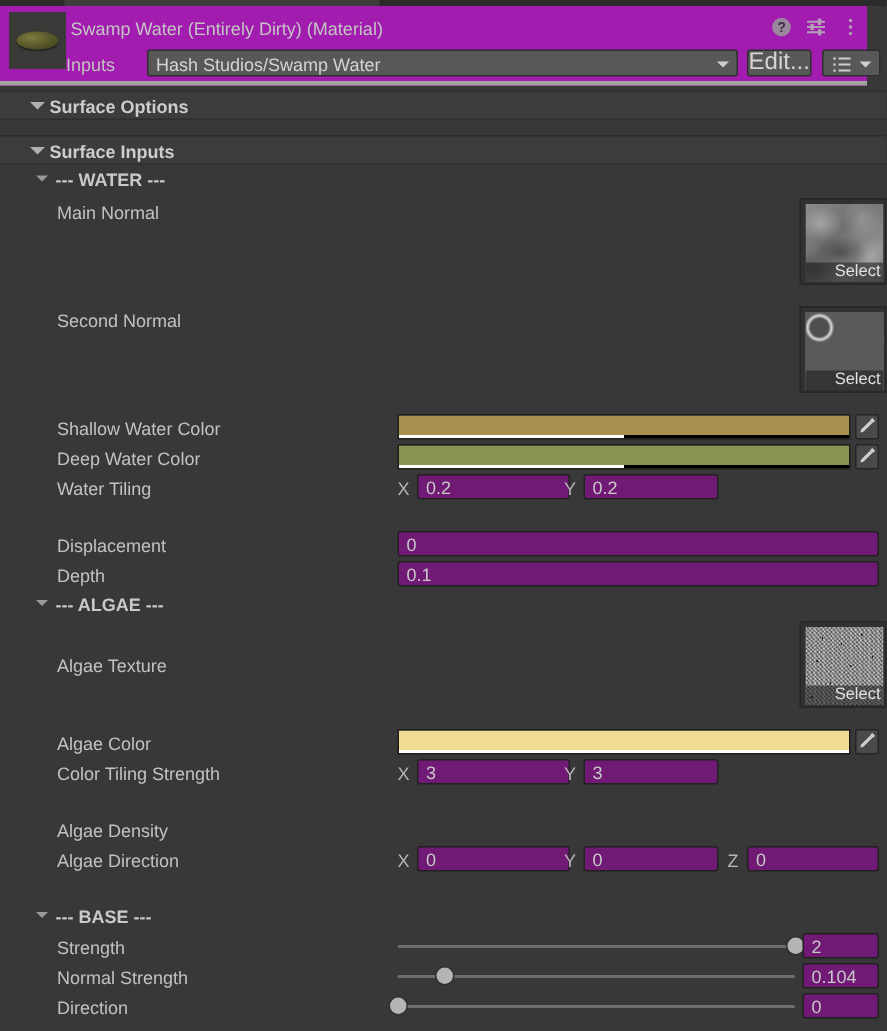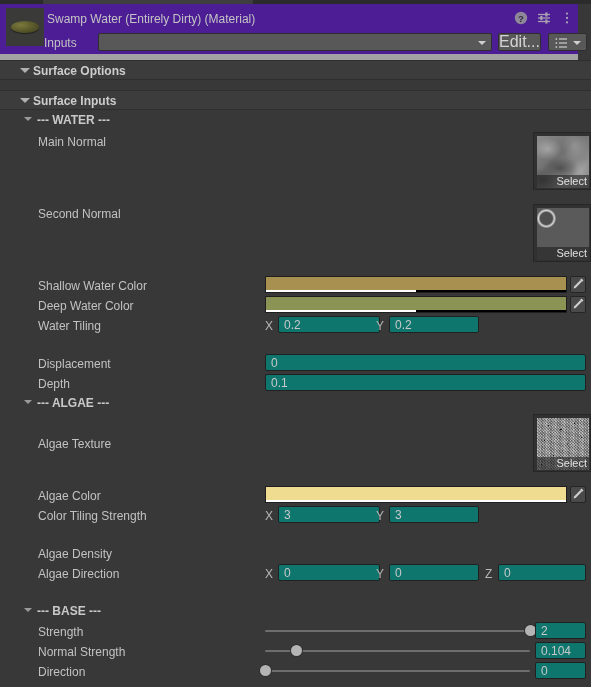--- a/index.html
+++ b/index.html
@@ -36,22 +36,22 @@
     left: 253px; top: 0;
     width: 338px; height: 4px;
     background: #2b2b2b;
   }
 
   
   .mat-header {
     position: absolute;
     left: 0; top: 4px;
     width: 578px; height: 50px;
-    background: #4c1d95;
-    border-bottom: 6px solid #a3a3a3;
+    background: #a21caf;
+    border-bottom: 3px solid #a3a3a3;
   }
   .mat-preview {
     position: absolute;
     left: 6px; top: 4px;
     width: 38px; height: 38px;
     background: #3a3a38;
   }
   .mat-preview-blob {
     position: absolute;
     left: 5px; top: 13px;
@@ -213,21 +213,21 @@
     position: absolute;
     left: 38px; top: 3px;
     font-size: 12px;
     color: #c2c2c2;
     white-space: nowrap;
   }
 
   
   .field {
     position: absolute;
-    background: #0f766e;
+    background: #701a75;
     border: 1px solid #212121;
     border-radius: 2px;
     box-sizing: border-box;
     height: 17px;
   }
   .field .v {
     position: absolute;
     left: 5px; top: 1px;
     font-size: 12px;
     color: #c8c8c8;
@@ -400,20 +400,21 @@
         <circle cx="7" cy="7" r="1.15" fill="#b8b8b8"></circle>
         <circle cx="7" cy="11.4" r="1.15" fill="#b8b8b8"></circle>
       </svg>
     </span>
   </div>
 
   <div class="shader-row">
     <div class="shader-label">Inputs</div>
 
     <div class="shader-dd">
+      <span class="txt">Hash Studios/Swamp Water</span>
       <span class="arrow"></span>
     </div>
 
     <div class="btn-edit">Edit...</div>
 
     <div class="btn-preset">
       <span class="list-ic">
         <svg width="13" height="12" viewBox="0 0 13 12">
           <g stroke="#cfcfcf" stroke-width="1.2">
             <line x1="4" y1="2" x2="12" y2="2"></line>

